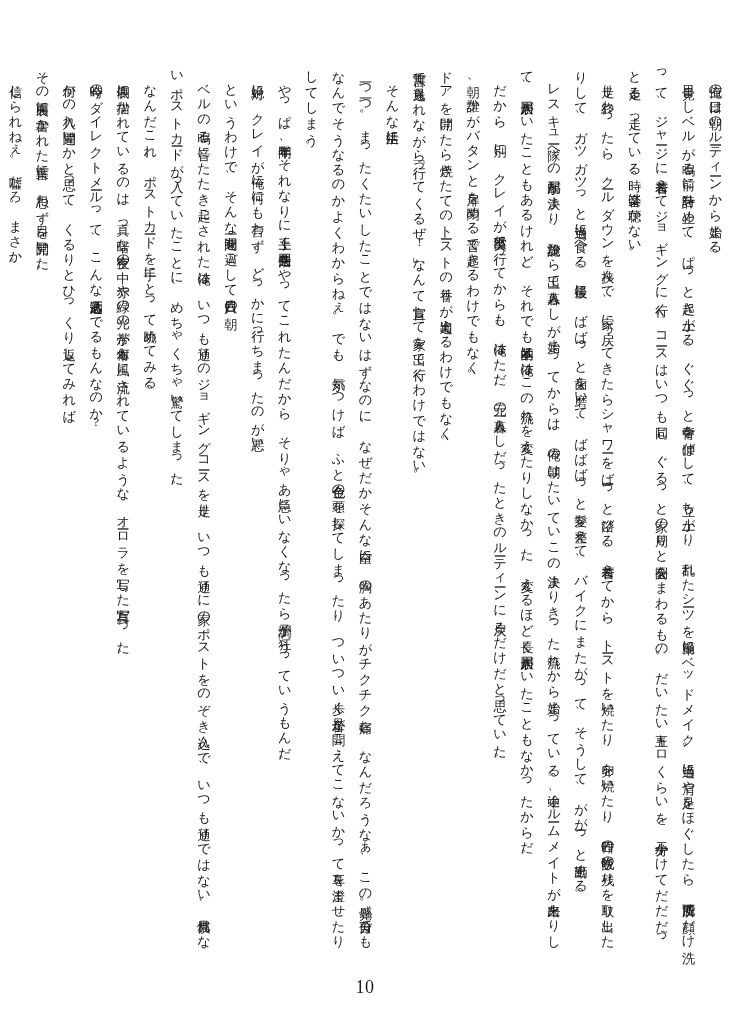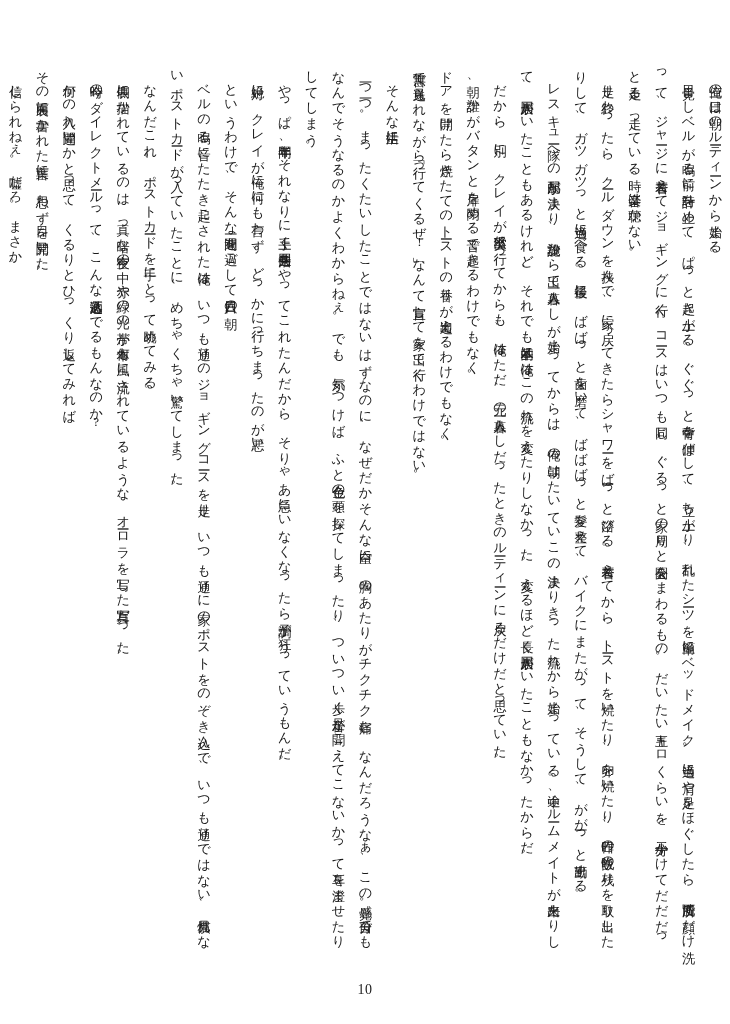--- a/index.html
+++ b/index.html
@@ -65,21 +65,21 @@
     display: block;
     height: 1em;
   }
 
   .page-number {
     position: absolute;
     left: 0;
     right: 0;
     bottom: 26px;
     text-align: center;
-    font-size: 14px;
+    font-size: 18px;
     font-family: "Liberation Serif", "DejaVu Serif", serif;
     color: #1b1b1b;
     letter-spacing: 0.5px;
   }
 </style>
 </head>
 <body>
 
 <div class="page">
 

